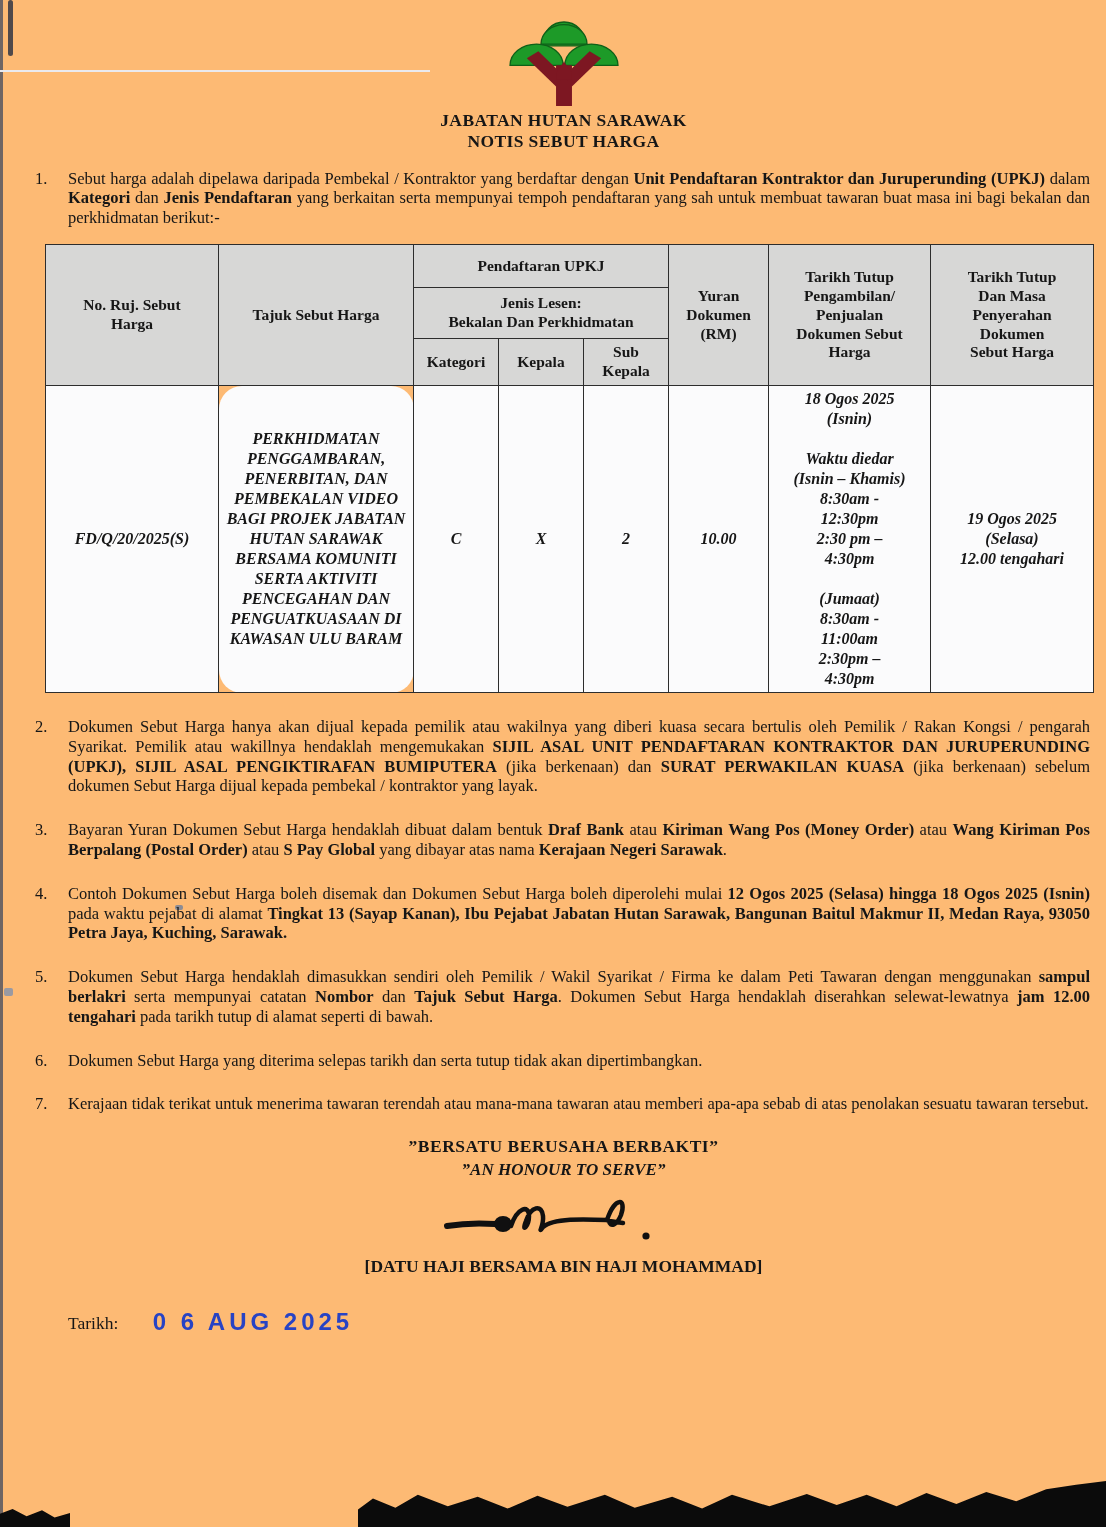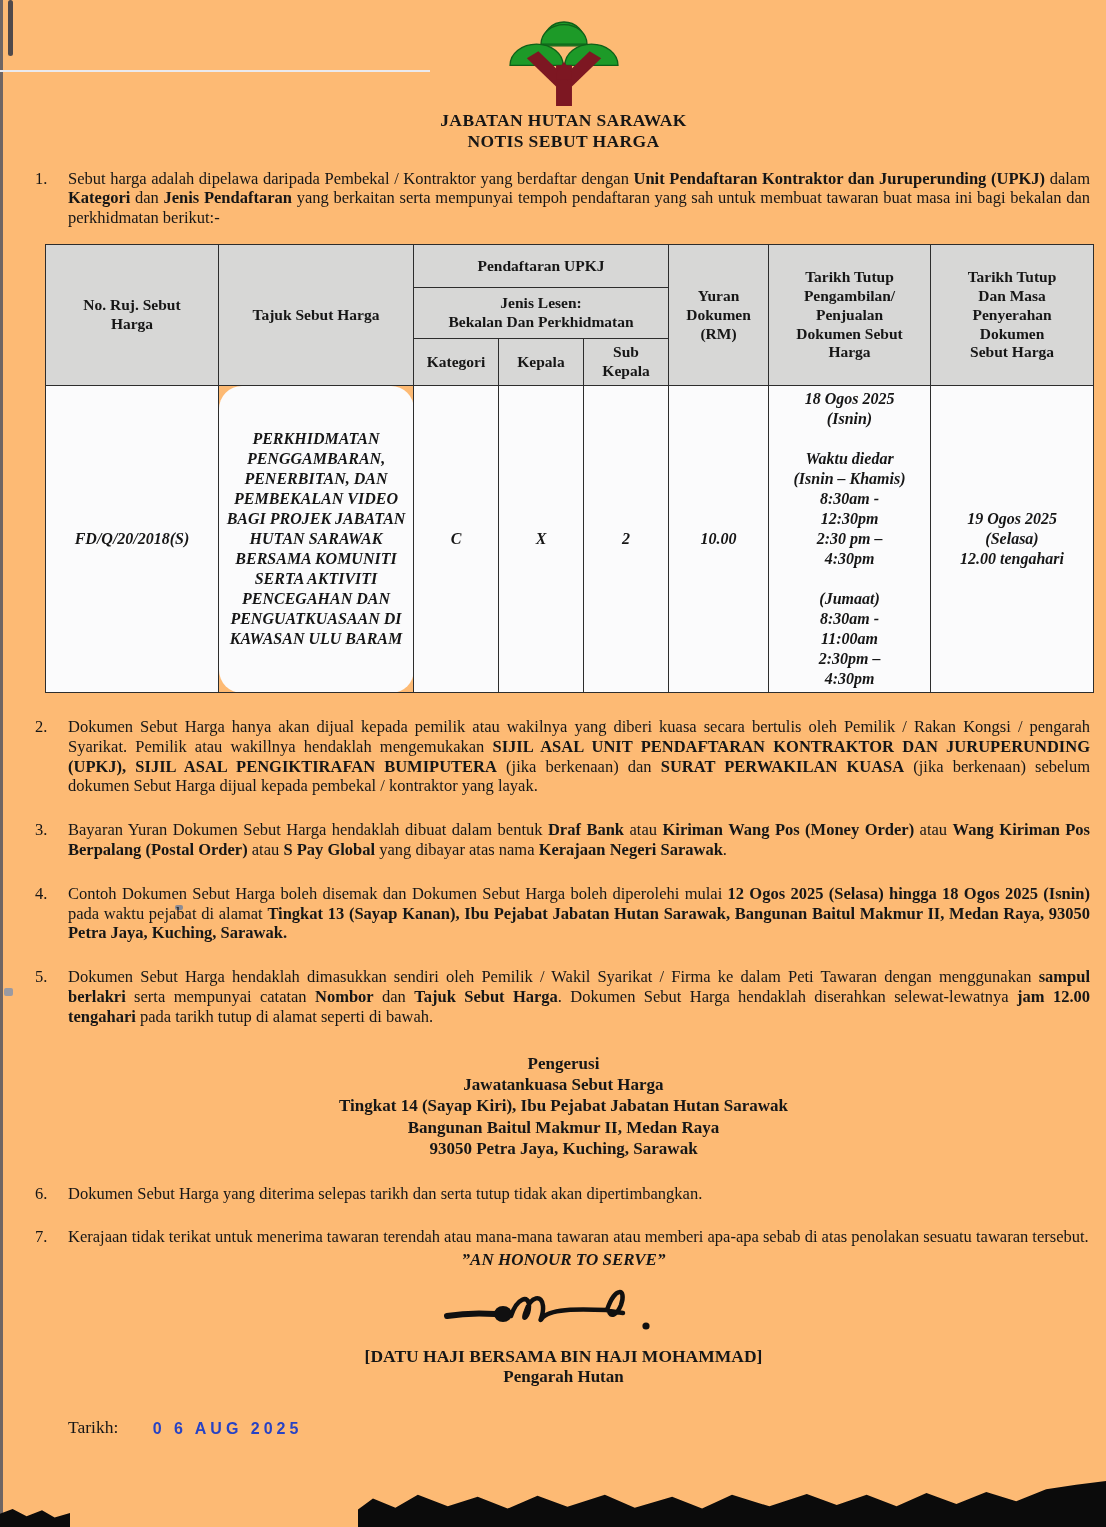--- a/index.html
+++ b/index.html
@@ -38,21 +38,21 @@
   
   .address-block{margin-top:26px; text-align:center; font-weight:bold; font-size:17px; line-height:1.26;}
   .motto{margin-top:22px; text-align:center; font-weight:bold; font-size:17.5px; letter-spacing:.5px;}
   .motto-en{margin-top:3px; text-align:center; font-weight:bold; font-style:italic; font-size:17px;}
   .sig-wrap{text-align:center; margin-top:8px;}
   .sig-name{text-align:center; font-weight:bold; font-size:17.5px; margin-top:2px;}
   .sig-title{text-align:center; font-weight:bold; font-size:17px;}
   .sig-region{text-align:center; font-weight:bold; font-size:17px;}
 
   .date-row{margin-top:30px; margin-left:33px; font-size:17.5px;}
-  .date-stamp{display:inline-block; margin-left:30px; font-family:"Liberation Sans",sans-serif; font-weight:bold; font-size:16px; letter-spacing:4px; transform:translateY(1px);}
+  .date-stamp{display:inline-block; margin-left:30px; font-family:"Liberation Sans",sans-serif; font-weight:bold; font-size:24px; letter-spacing:4px; transform:translateY(1px);}
 
   
   .art{position:absolute;}
   .art-left-strip{left:0;top:0;width:3px;height:100%;background:#565660;opacity:.85;}
   .art-topleft{left:8px;top:0;width:5px;height:56px;background:#3d3d46;border-radius:3px;opacity:.9;}
   .art-hline{left:0;top:70px;width:430px;height:2px;background:#eaeaef;}
   .art-midmark{left:4px;top:988px;width:9px;height:8px;background:#9a9aa2;border-radius:2px;}
   .art-tinymark{left:175px;top:905px;width:8px;height:5px;background:#8c8c94;border-radius:2px;}
   .art-bottom-bar{
     left:358px;right:0;bottom:0;height:46px;background:#0b0b0b;
@@ -120,21 +120,21 @@
       </tr>
       <tr>
         <th colspan="3" style="height:44px;">Jenis Lesen:<br>Bekalan Dan Perkhidmatan</th>
       </tr>
       <tr>
         <th style="height:40px;">Kategori</th>
         <th>Kepala</th>
         <th>Sub<br>Kepala</th>
       </tr>
       <tr class="body-row">
-        <td>FD/Q/20/2018(S)</td>
+        <td>FD/Q/20/2025(S)</td>
         <td class="tajuk-cell">PERKHIDMATAN PENGGAMBARAN, PENERBITAN, DAN PEMBEKALAN VIDEO BAGI PROJEK JABATAN HUTAN SARAWAK BERSAMA KOMUNITI SERTA AKTIVITI PENCEGAHAN DAN PENGUATKUASAAN DI KAWASAN ULU BARAM</td>
         <td>C</td>
         <td>X</td>
         <td>2</td>
         <td>10.00</td>
         <td class="dates-cell">18 Ogos 2025<br>(Isnin)<br><br>Waktu diedar<br>(Isnin – Khamis)<br>8:30am -<br>12:30pm<br>2:30 pm –<br>4:30pm<br><br>(Jumaat)<br>8:30am -<br>11:00am<br>2:30pm –<br>4:30pm</td>
         <td>19 Ogos 2025<br>(Selasa)<br>12.00 tengahari</td>
       </tr>
     </tbody>
       </table>
@@ -149,44 +149,43 @@
     </div>
     <div class="doc-item">
       <div class="num">4.</div>
       <div class="body"><span>Contoh Dokumen Sebut Harga boleh disemak dan Dokumen Sebut Harga boleh diperolehi mulai </span><span class="b">12 Ogos 2025 (Selasa) hingga 18 Ogos 2025 (Isnin)</span><span> pada waktu pejabat di alamat </span><span class="b">Tingkat 13 (Sayap Kanan), Ibu Pejabat Jabatan Hutan Sarawak, Bangunan Baitul Makmur II, Medan Raya, 93050 Petra Jaya, Kuching, Sarawak.</span></div>
     </div>
     <div class="doc-item">
       <div class="num">5.</div>
       <div class="body"><span>Dokumen Sebut Harga hendaklah dimasukkan sendiri oleh Pemilik / Wakil Syarikat / Firma ke dalam Peti Tawaran dengan menggunakan </span><span class="b">sampul berlakri</span><span> serta mempunyai catatan </span><span class="b">Nombor</span><span> dan </span><span class="b">Tajuk Sebut Harga</span><span>. Dokumen Sebut Harga hendaklah diserahkan selewat-lewatnya </span><span class="b">jam 12.00 tengahari</span><span> pada tarikh tutup di alamat seperti di bawah.</span></div>
     </div>
 
-    <div class="address-block">Pengerusi<br>Jawatankuasa Sebut Harga<br>Tingkat 14 (Sayap Kiri), Ibu Pejabat Jabatan Hutan Sarawak<br>Bangunan Baitul Makmur II, Medan Raya<br>93050 Petra Jaya, Kuching, Sarawak</div>
 
     <div class="doc-item">
       <div class="num">6.</div>
       <div class="body"><span>Dokumen Sebut Harga yang diterima selepas tarikh dan serta tutup tidak akan dipertimbangkan.</span></div>
     </div>
     <div class="doc-item">
       <div class="num">7.</div>
       <div class="body"><span>Kerajaan tidak terikat untuk menerima tawaran terendah atau mana-mana tawaran atau memberi apa-apa sebab di atas penolakan sesuatu tawaran tersebut.</span></div>
     </div>
 
+    <div class="motto">”BERSATU  BERUSAHA  BERBAKTI”</div>
     <div class="motto-en">”AN HONOUR TO SERVE”</div>
 
     <div class="sig-wrap">
       <svg width="250" height="62" viewBox="0 0 250 62">
         <path d="M8 38 C26 35, 42 35, 56 36" fill="none" stroke="#101010" stroke-width="6" stroke-linecap="round"></path>
         <ellipse cx="64" cy="36" rx="9" ry="8" fill="#101010"></ellipse>
         <path d="M72 38 C78 20, 90 16, 90 28 C90 38, 82 46, 87 33 C92 18, 103 16, 104 28 C105 38, 98 47, 104 39 C114 30, 145 31, 168 32" fill="none" stroke="#101010" stroke-width="4.5" stroke-linecap="round"></path>
         <path d="M168 32 C176 8, 188 10, 182 27 C178 37, 171 40, 170 33 L184 35" fill="none" stroke="#101010" stroke-width="4.5" stroke-linecap="round"></path>
         <circle cx="207" cy="48" r="3.6" fill="#101010"></circle>
       </svg>
     </div>
     <div class="sig-name">[DATU HAJI BERSAMA BIN HAJI MOHAMMAD]</div>
-    <div class="sig-title">Pengarah Hutan</div>
 
     <div class="date-row">
       <span>Tarikh:</span>
       <span class="date-stamp" style="color: rgb(39, 67, 196);">0 6  AUG  2025</span>
     </div>
 
   </div>
 </div>
 
 </body></html>

